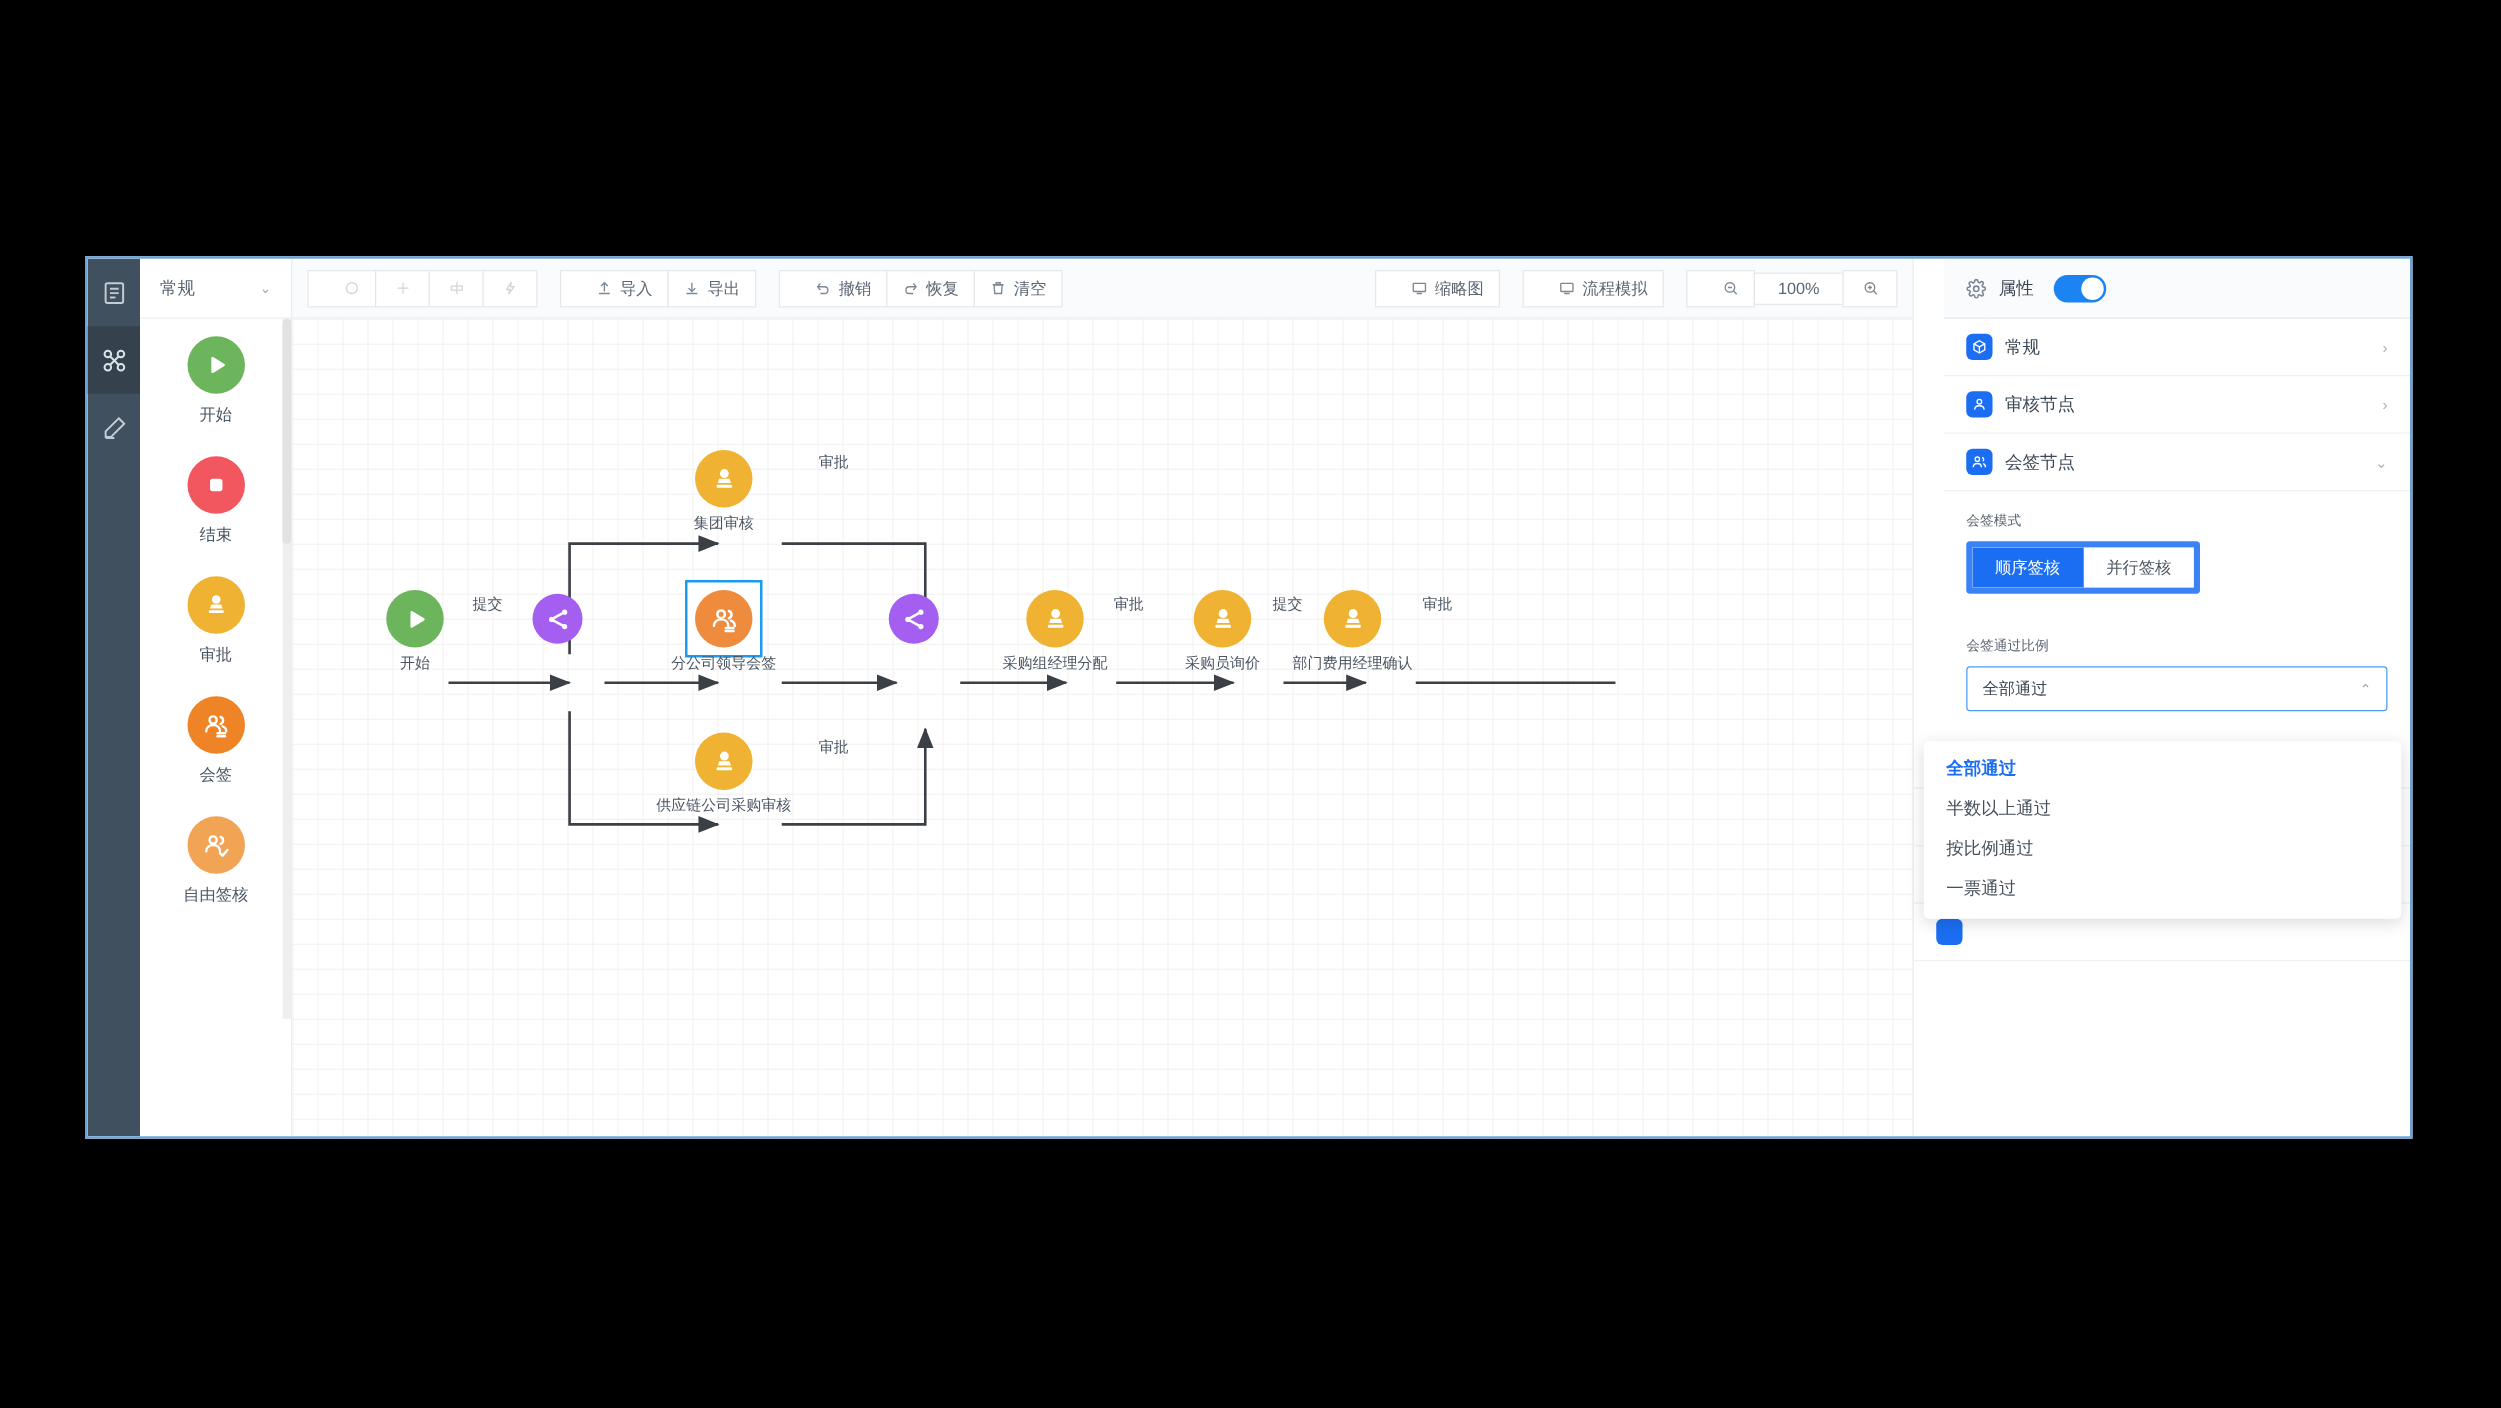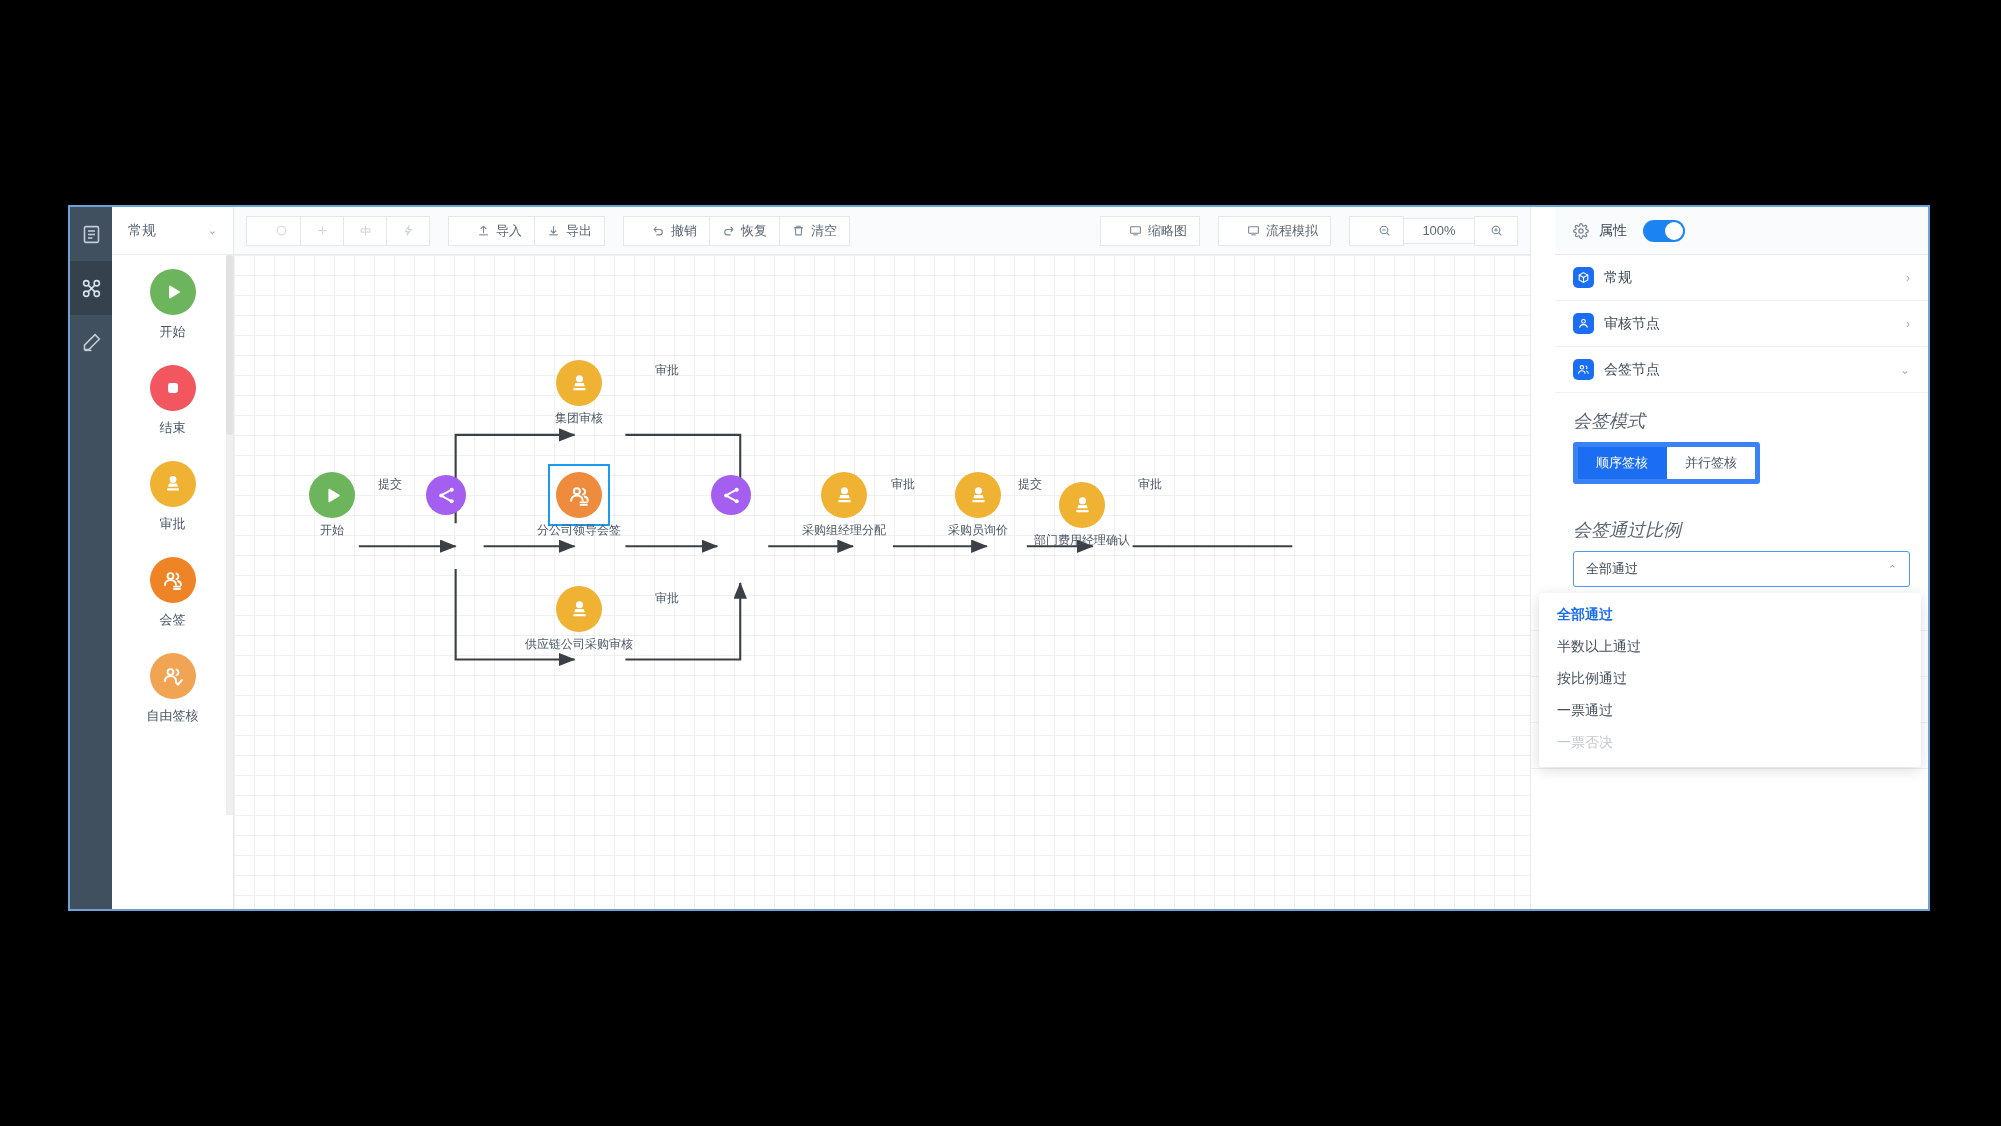--- a/index.html
+++ b/index.html
@@ -205,21 +205,21 @@
     width: 21px; height: 21px; border-radius: 5px;
     background: #1b6ef2;
     display: flex; align-items: center; justify-content: center;
     color: #fff; flex: 0 0 21px;
   }
   .prop-icon svg { width: 13px; height: 13px; }
   .prop-label { font-size: 14px; color: #3c4854; flex: 1; }
   .prop-arrow { font-size: 12px; color: #a8b0ba; }
 
   #countersign-body { padding: 16px 18px 0 18px; }
-  .field-label { font-size: 18px; color: #5c6672; margin-bottom: 9px; font-style: italic; }
+  .field-label { font-size: 11px; color: #5c6672; margin-bottom: 9px; }
   .seg {
     display: inline-flex; margin-bottom: 34px;
     border-radius: 3px; overflow: hidden;
     border: 5px solid #3b82f6;
   }
   .seg-btn {
     padding: 7px 18px; font-size: 13px; color: #4b5663;
     background: #ffffff; cursor: pointer;
     border-right: 1px solid #d9dde3;
   }
@@ -587,21 +587,21 @@
           <div class="node" style="left: 744px; top: 240px;">
             <div class="node-circle" style="background:#f0b232;width:46px;height:46px">
               <svg viewBox="0 0 24 24" fill="none" stroke="currentColor" stroke-width="1.9" stroke-linecap="round" stroke-linejoin="round">
                 <circle cx="12" cy="7.5" r="3.4" fill="currentColor" stroke="none"></circle>
                 <path d="M8 11.5h8l1 3.2H7z" fill="currentColor" stroke="none"></path>
                 <rect x="6" y="16.2" width="12" height="2.2" rx="1" fill="currentColor" stroke="none"></rect>
               </svg>
             </div>
             <div class="node-label">采购员询价</div>
           </div>
-          <div class="node" style="left: 848px; top: 250px;">
+          <div class="node" style="left: 848px; top: 240px;">
             <div class="node-circle" style="background:#f0b232;width:46px;height:46px">
               <svg viewBox="0 0 24 24" fill="none" stroke="currentColor" stroke-width="1.9" stroke-linecap="round" stroke-linejoin="round">
                 <circle cx="12" cy="7.5" r="3.4" fill="currentColor" stroke="none"></circle>
                 <path d="M8 11.5h8l1 3.2H7z" fill="currentColor" stroke="none"></path>
                 <rect x="6" y="16.2" width="12" height="2.2" rx="1" fill="currentColor" stroke="none"></rect>
               </svg>
             </div>
             <div class="node-label">部门费用经理确认</div>
           </div>
         </div>
@@ -693,17 +693,16 @@
         </div>
     </div>
 
     <div id="dropdown">
       <div class="arrow-up"></div>
       <div id="dropdown-options">
           <div class="opt selected">全部通过</div>
           <div class="opt">半数以上通过</div>
           <div class="opt">按比例通过</div>
           <div class="opt">一票通过</div>
-          <div class="opt dim">一票否决</div>
         </div>
     </div>
   </div>
 </div>
 
 </body></html>

